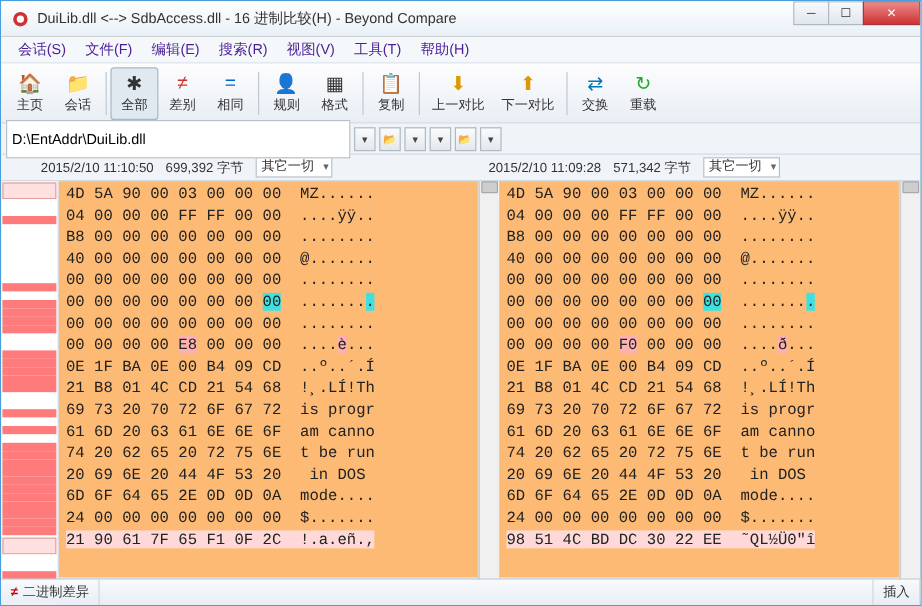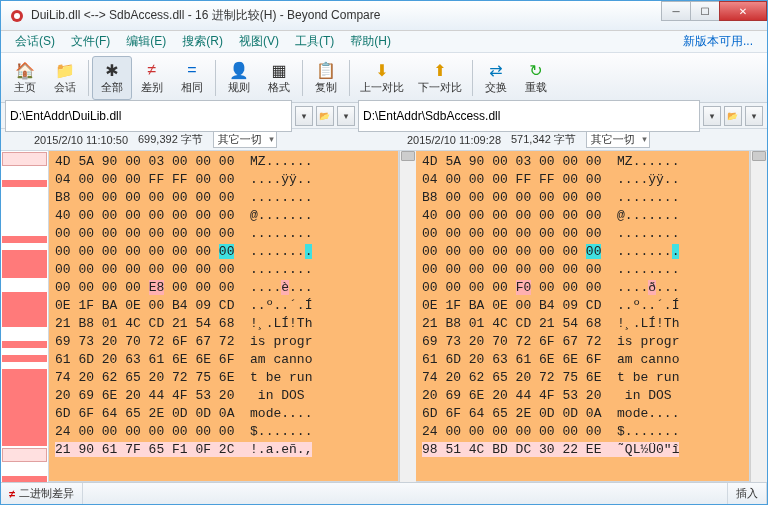--- a/index.html
+++ b/index.html
@@ -4,21 +4,21 @@
 <style>
 * { margin: 0; padding: 0; box-sizing: border-box; }
 body { font-family: "Microsoft YaHei", "Segoe UI", Tahoma, sans-serif; font-size: 12px; background: #fff; width: 768px; height: 505px; overflow: hidden; border: 1px solid #4a9edb; position: relative; }
 .titlebar { height: 30px; background: linear-gradient(#fff, #e8f0f7); display: flex; align-items: center; padding: 0 8px; border-bottom: 1px solid #d0d0d0; }
 .titlebar .icon { width: 16px; height: 16px; margin-right: 6px; }
 .titlebar .title { flex: 1; color: #333; font-size: 12px; }
 .winbtns { display: flex; position: absolute; right: 0; top: 0; }
 .winbtn { width: 30px; height: 20px; border: 1px solid #b0b8c0; background: linear-gradient(#f8fafc, #e0e6ec); display: flex; align-items: center; justify-content: center; font-size: 10px; color: #333; margin-left: -1px; }
 .winbtn.close { background: linear-gradient(#e88, #c33); color: #fff; width: 48px; border-color: #a33; }
 .menubar { height: 22px; display: flex; align-items: center; padding: 0 6px; background: #f4f8fb; border-bottom: 1px solid #d8e0e8; }
-.menuitem { padding: 2px 8px; color: #0f766e; cursor: default; }
+.menuitem { padding: 2px 8px; color: #4c1d95; cursor: default; }
 .menubar .upd { margin-left: auto; color: #0066cc; }
 .toolbar { height: 50px; background: linear-gradient(#fdfdfe, #e8eef4); display: flex; align-items: center; padding: 2px 4px; border-bottom: 1px solid #c8d0d8; gap: 0; }
 .tbtn { display: flex; flex-direction: column; align-items: center; justify-content: center; min-width: 40px; height: 44px; padding: 2px 6px; border: 1px solid transparent; border-radius: 3px; font-size: 11px; color: #333; }
 .tbtn.sel { background: #e0e8f0; border-color: #a8b8c8; }
 .tbtn .ticon { width: 20px; height: 20px; display: flex; align-items: center; justify-content: center; font-size: 16px; }
 .tsep { width: 1px; height: 36px; background: #c0c8d0; margin: 0 3px; }
 .pathbar { height: 26px; display: flex; align-items: center; padding: 2px 4px; background: #f0f4f8; border-bottom: 1px solid #d0d8e0; gap: 3px; }
 .pathbar .half { display: flex; align-items: center; gap: 3px; }
 .pathbar .half.left { flex: 0 0 350px; }
 .pathbar .half.right { flex: 1; }
@@ -68,21 +68,20 @@
 </div>
 
 <div class="menubar">
   <span class="menuitem">会话(S)</span>
   <span class="menuitem">文件(F)</span>
   <span class="menuitem">编辑(E)</span>
   <span class="menuitem">搜索(R)</span>
   <span class="menuitem">视图(V)</span>
   <span class="menuitem">工具(T)</span>
   <span class="menuitem">帮助(H)</span>
-  <span class="menuitem upd">新版本可用...</span>
 </div>
 
 <div class="toolbar">
   <div class="tbtn">
       <span class="ticon">🏠</span>
       <span>主页</span>
     </div>
   <div class="tbtn">
       <span class="ticon">📁</span>
       <span>会话</span>
@@ -135,21 +134,20 @@
 </div>
 
 <div class="pathbar">
   <div class="half left">
     <input class="pathinput" value="D:\EntAddr\DuiLib.dll" style="">
     <div class="pbtn">▾</div>
     <div class="pbtn">📂</div>
     <div class="pbtn">▾</div>
   </div>
   <div class="half right">
-    <input class="pathinput" value="D:\EntAddr\SdbAccess.dll" style="">
     <div class="pbtn">▾</div>
     <div class="pbtn">📂</div>
     <div class="pbtn">▾</div>
   </div>
 </div>
 
 <div class="infobar">
   <div class="half left">
     <span>2015/2/10 11:10:50</span>
     <span>699,392 字节</span>

